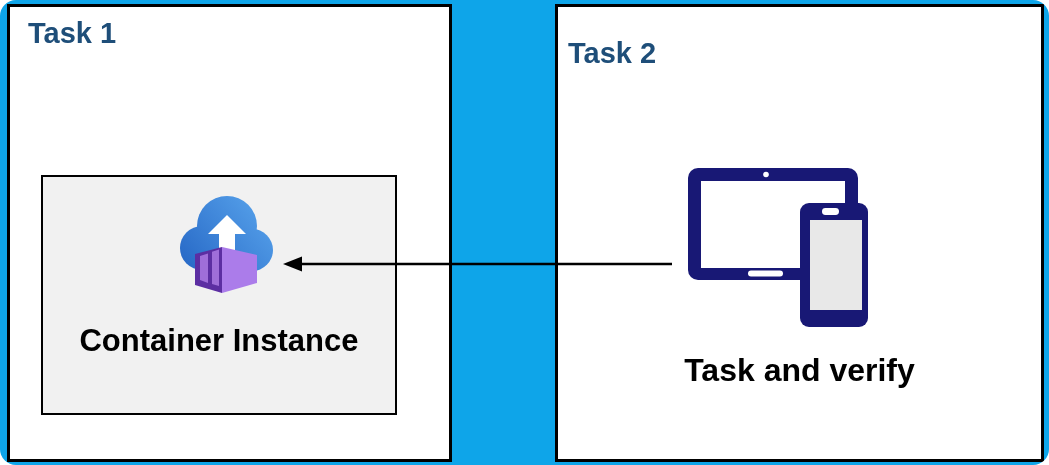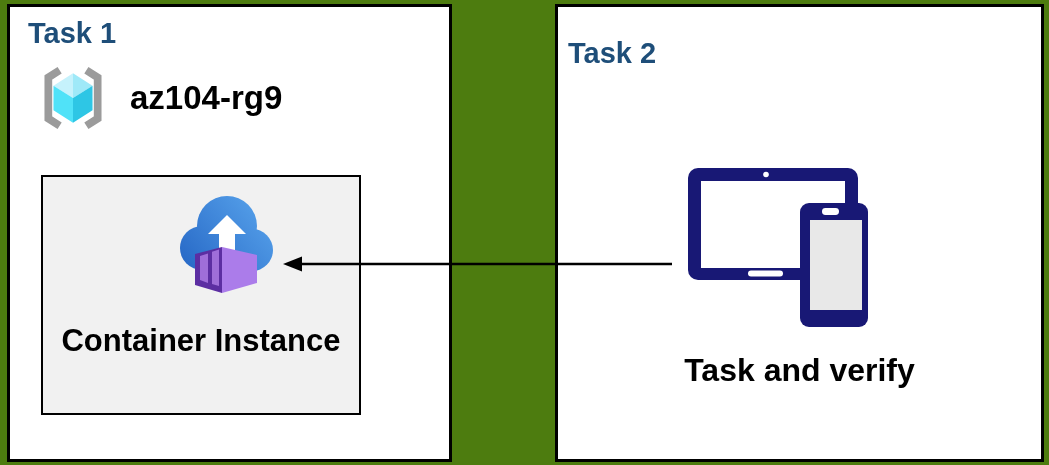--- a/index.html
+++ b/index.html
@@ -5,34 +5,34 @@
   :root{
     --title-blue:#1E4E79; --navy:#181875; --inner-bg:#F1F1F1;
     --cloud-dark:#2465C4; --cloud-light:#5BA7EE;
     --ctr-frame:#5C2EA2; --ctr-panel:#9F6ED9; --ctr-side:#AB7CEA;
     --cube-top-l:#C6F2FC; --cube-top-r:#9FE9F8; --cube-left:#50E2F8; --cube-right:#2EC6E5;
     --bracket:#9B9B9B; --phone-screen:#E8E8E8; --border-black:#000000;
   }
   *{margin:0;padding:0;box-sizing:border-box;}
   html,body{background:#fff;}
   body{font-family:"Liberation Sans","DejaVu Sans",sans-serif;}
-  .canvas{position:relative;width:1049px;height:465px;background:#4d7c0f;overflow:hidden;}
+  .canvas{position:relative;width:1049px;height:465px;background:#0ea5e9;overflow:hidden;border-radius:16px;}
 
   .task-box{position:absolute;top:4px;height:458px;background:#fff;border:3px solid var(--border-black);}
   #task1{left:7px;width:445px;}
   #task2{left:555px;width:489px;}
 
   .task-title{position:absolute;font-size:29px;font-weight:bold;color:var(--title-blue);letter-spacing:0px;white-space:nowrap;}
   #task1 .task-title{left:18px;top:10px;}
   #task2 .task-title{left:10px;top:10px;margin-top:20px;}
 
   .rg-row{position:absolute;left:26px;top:57px;display:flex;align-items:center;gap:20px;}
   .rg-name{font-size:33px;font-weight:bold;color:#000;white-space:nowrap;}
 
-  .inner-box{position:absolute;left:31px;top:168px;width:320px;height:240px;
+  .inner-box{position:absolute;left:31px;top:168px;width:356px;height:240px;
     background:var(--inner-bg);border:2px solid var(--border-black);}
   .ci-icon{position:absolute;left:137px;top:17px;}
   .ci-label{position:absolute;left:0;top:146px;width:100%;text-align:center;
     font-size:31px;font-weight:bold;color:#000;white-space:nowrap;}
 
   .devices-icon{position:absolute;left:128px;top:159px;}
   .t2-caption{position:absolute;left:0;top:345px;width:100%;text-align:center;
     font-size:32px;font-weight:bold;color:#000;white-space:nowrap;}
 
   .arrow-svg{position:absolute;left:281px;top:251px;}
@@ -50,31 +50,20 @@
   .arrow-line{stroke:#000;stroke-width:2.6;} .arrow-head{fill:#000;}
 </style>
 </head>
 <body>
 
 <div class="canvas">
 
   <div class="task-box" id="task1">
     <div class="task-title">Task 1</div>
 
-    <div class="rg-row">
-      <svg width="74" height="68" viewBox="0 0 72 66">
-        <path class="bracket" d="M23 6 L12 13 L12 53 L23 60"></path>
-        <path class="bracket" d="M49 6 L60 13 L60 53 L49 60"></path>
-        <polygon class="cube-tl" points="36,9 17,21 36,33"></polygon>
-        <polygon class="cube-tr" points="36,9 55,21 36,33"></polygon>
-        <polygon class="cube-l" points="17,21 36,33 36,57 17,45"></polygon>
-        <polygon class="cube-r" points="55,21 36,33 36,57 55,45"></polygon>
-      </svg>
-      <span class="rg-name">az104-rg9</span>
-    </div>
 
     <div class="inner-box">
       <svg class="ci-icon" width="95" height="102" viewBox="0 0 95 102">
         <defs>
           <linearGradient id="cloudGrad" gradientUnits="userSpaceOnUse" x1="0" y1="80" x2="93" y2="2">
             <stop class="cg1" offset="0"></stop>
             <stop class="cg2" offset="1"></stop>
           </linearGradient>
         </defs>
         <g class="cloud">

